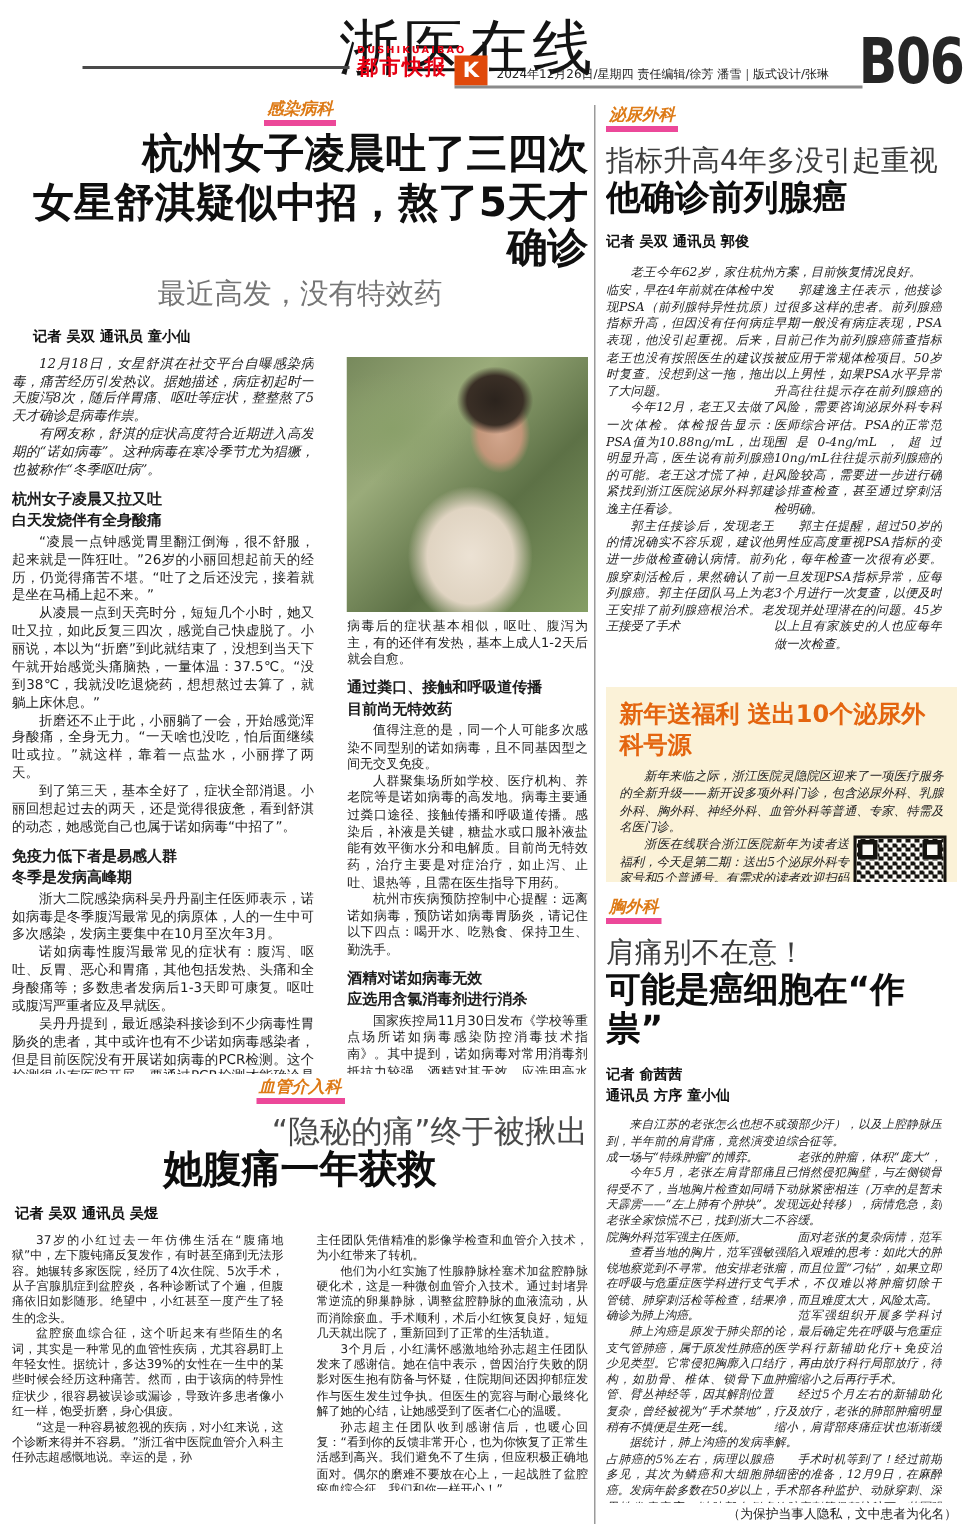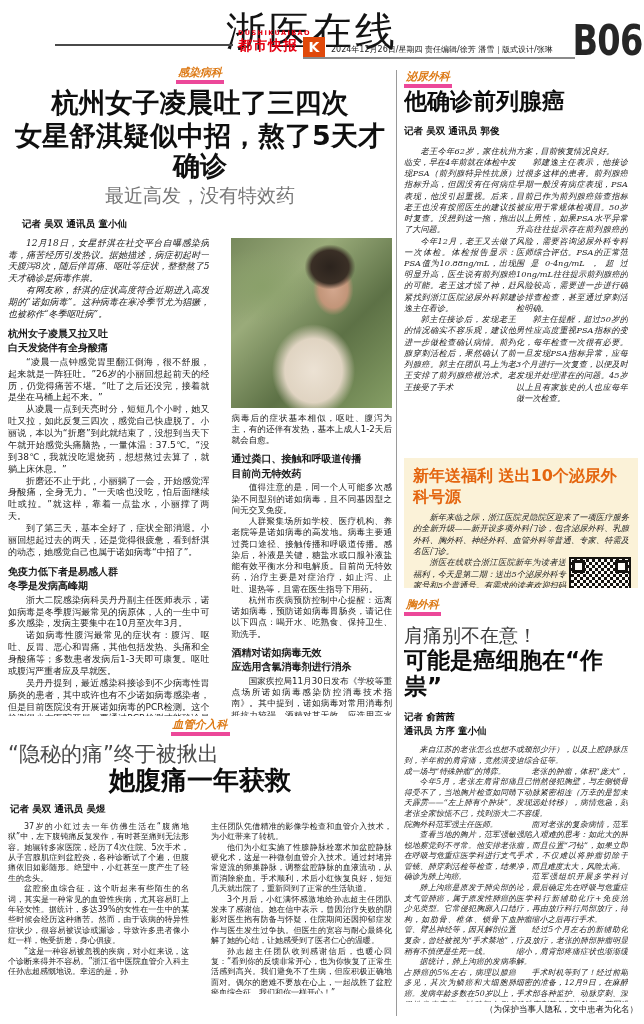--- a/index.html
+++ b/index.html
@@ -28,35 +28,35 @@
   .col p{margin:0;}
   .p{text-indent:2em;}
   .cont{text-indent:0;}
   .lead{text-indent:2em;font-family:"DejaVu Serif","Liberation Serif",serif;font-style:italic;color:#222;}
   .h{font-weight:bold;font-size:10px;margin:7px 0 2px;text-indent:0;line-height:1.25;}
   .h + .h{margin-top:0;}
   .script .p,.script .cont{font-family:"DejaVu Serif","Liberation Serif",serif;font-style:italic;}
   .vdivider{position:absolute;left:396px;top:70px;width:1px;height:946px;background:#9a9a9a;}
   
   .art-infection{position:absolute;left:8px;top:66px;width:384px;height:650px;overflow:hidden;}
-  .hl-xl{font-size:27px;font-weight:900;text-align:center;line-height:1.08;color:#0f0f0f;margin-top:4px;}
+  .hl-xl{font-size:27px;font-weight:900;text-align:right;line-height:1.08;color:#0f0f0f;margin-top:4px;}
   .deck{font-size:19px;color:#757575;text-align:center;margin-top:3px;font-weight:500;}
   .art-infection .byline{margin:9px 0 7px 14px;}
   .art-infection .c1{width:207px;height:514px;font-size:9px;line-height:1.32;}
   .art-infection .c2{width:165px;height:514px;font-size:8.6px;line-height:1.31;}
   .photo{width:165px;height:170px;margin-bottom:5px;
     background:
       radial-gradient(ellipse 34px 30px at 60% 17%, #2b231d 0%, #3a2f26 55%, rgba(58,47,38,0) 75%),
       radial-gradient(ellipse 26px 34px at 62% 30%, #d3a78e 0%, #c29579 55%, rgba(194,149,121,0) 78%),
       radial-gradient(ellipse 52px 58px at 50% 78%, #ece2d4 0%, #e0d4c2 55%, rgba(224,212,194,0) 80%),
       radial-gradient(ellipse 70px 50px at 18% 28%, #8aa06a 0%, rgba(138,160,106,0) 75%),
       linear-gradient(135deg,#77895c 0%,#9aab7a 30%,#5d7146 62%,#87a066 100%);}
   
   .art-vascular{position:absolute;left:8px;top:718px;width:384px;height:300px;overflow:hidden;}
-  .hl-sub{font-size:21px;font-weight:500;color:#4a4a4a;text-align:left;line-height:1.15;margin-top:6px;}
+  .hl-sub{font-size:21px;font-weight:500;color:#4a4a4a;text-align:right;line-height:1.15;margin-top:6px;}
   .hl-main{font-size:26px;font-weight:900;color:#0d0d0d;text-align:center;line-height:1.1;}
   .art-vascular .byline{margin:8px 0 6px 2px;}
   .art-vascular .col{width:187px;height:172px;font-size:8px;line-height:1.3;}
   
   .art-urology{position:absolute;left:404px;top:70px;width:234px;height:384px;overflow:hidden;}
   .hl-r1{font-size:19px;font-weight:500;color:#3d3d3d;line-height:1.2;margin-top:8px;}
   .hl-r2{font-size:23px;font-weight:900;color:#0d0d0d;line-height:1.15;}
   .art-urology .byline{margin:10px 0 8px 0;}
   .art-urology .col{width:112px;height:272px;font-size:8.2px;line-height:1.37;}
   .cols.tight{gap:0;}
@@ -153,20 +153,21 @@
           <p class="cont">主任团队凭借精准的影像学检查和血管介入技术，为小红带来了转机。</p>
           <p class="p">他们为小红实施了性腺静脉栓塞术加盆腔静脉硬化术，这是一种微创血管介入技术。通过封堵异常逆流的卵巢静脉，调整盆腔静脉的血液流动，从而消除瘀血。手术顺利，术后小红恢复良好，短短几天就出院了，重新回到了正常的生活轨道。</p>
           <p class="p">3个月后，小红满怀感激地给孙志超主任团队发来了感谢信。她在信中表示，曾因治疗失败的阴影对医生抱有防备与怀疑，住院期间还因抑郁症发作与医生发生过争执。但医生的宽容与耐心最终化解了她的心结，让她感受到了医者仁心的温暖。</p>
           <p class="p">孙志超主任团队收到感谢信后，也暖心回复：“看到你的反馈非常开心，也为你恢复了正常生活感到高兴。我们避免不了生病，但应积极正确地面对。偶尔的磨难不要放在心上，一起战胜了盆腔瘀血综合征，我们和你一样开心！”</p>
         </div>
     </div>
   </div>
 
   <div class="art-urology script">
     <div class="tag">泌尿外科</div>
+    <div class="hl-r1">指标升高4年多没引起重视</div>
     <div class="hl-r2">他确诊前列腺癌</div>
     <div class="byline">记者 吴双 通讯员 郭俊</div>
     <div class="cols tight">
       <div class="col">
           <p class="p">老王今年62岁，家住杭州临安，早在4年前就在体检中发现PSA（前列腺特异性抗原）指标升高，但因没有任何病症表现，他没引起重视。后来，老王也没有按照医生的建议按时复查。没想到这一拖，拖出了大问题。</p>
           <p class="p">今年12月，老王又去做了一次体检。体检报告显示：PSA值为10.88ng/mL，出现明显升高，医生说有前列腺癌的可能。老王这才慌了神，赶紧找到浙江医院泌尿外科郭建逸主任看诊。</p>
           <p class="p">郭主任接诊后，发现老王的情况确实不容乐观，建议他进一步做检查确认病情。前列腺穿刺活检后，果然确认了前列腺癌。郭主任团队马上为老王安排了前列腺癌根治术。老王接受了手术</p>
         </div>
       <div class="col">
           <p class="cont">方案，目前恢复情况良好。</p>

